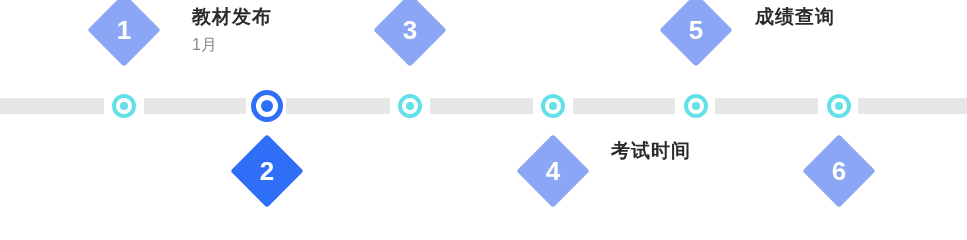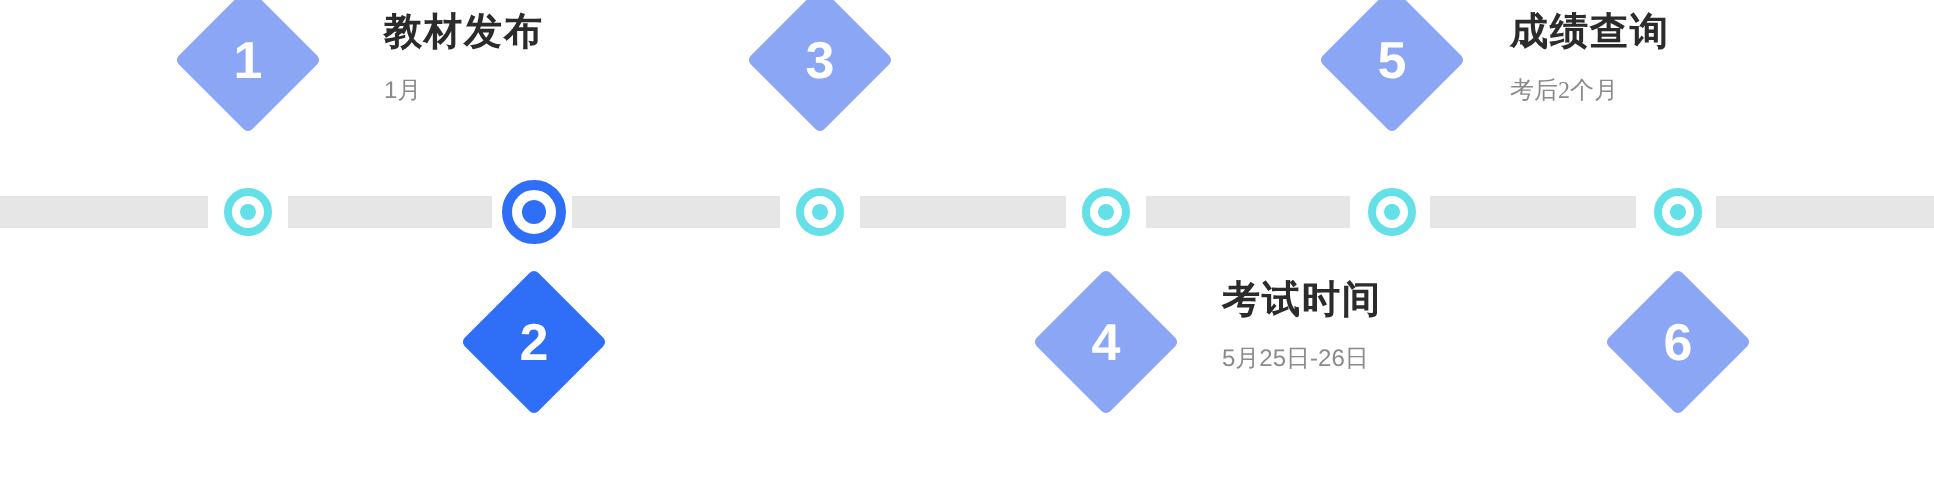--- a/index.html
+++ b/index.html
@@ -110,21 +110,21 @@
   .label .title {
     display: block;
     font-size: 19px;
     font-weight: bold;
     color: #2b2b2b;
     line-height: 26px;
     letter-spacing: 1px;
   }
   .label .sub {
     display: block;
-    font-size: 12px;
+    font-size: 16px;
     color: #8a8a8a;
     line-height: 22px;
     margin-top: 4px;
   }
 </style>
 </head>
 <body>
 
 <div id="timeline">
 
@@ -169,28 +169,26 @@
 
   <div class="diamond" style="left:410px; top:4px;">
     <span class="num">3</span>
   </div>
 
   <div class="diamond" style="left:553px; top:145px;">
     <span class="num">4</span>
   </div>
   <div class="label" style="left:583px; top:138px;">
     <span class="title">考试时间</span>
-    <span class="sub">5月25日-26日</span>
   </div>
 
   <div class="diamond" style="left:696px; top:4px;">
     <span class="num">5</span>
   </div>
   <div class="label" style="left:727px; top:4px;font-family:Liberation Serif, serif;">
     <span class="title">成绩查询</span>
-    <span class="sub">考后2个月</span>
   </div>
 
   <div class="diamond" style="left:839px; top:145px;">
     <span class="num">6</span>
   </div>
 
 </div>
 
 </body></html>

